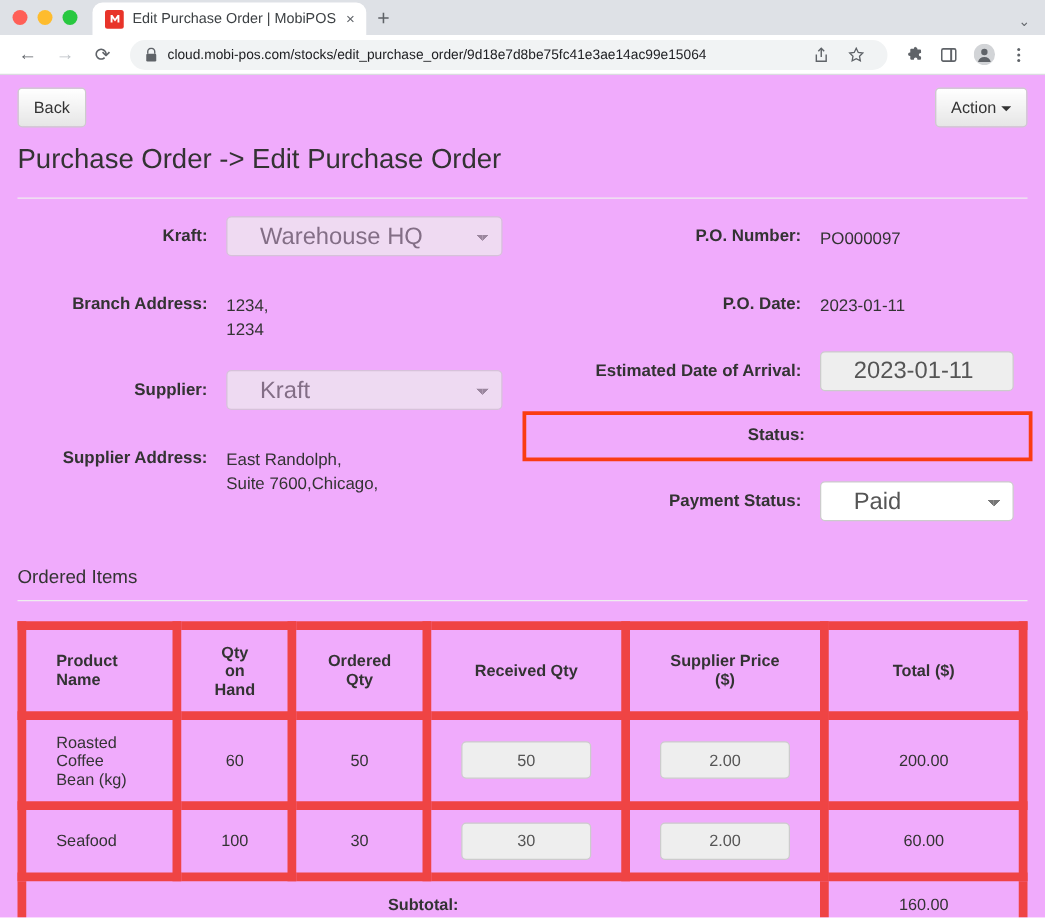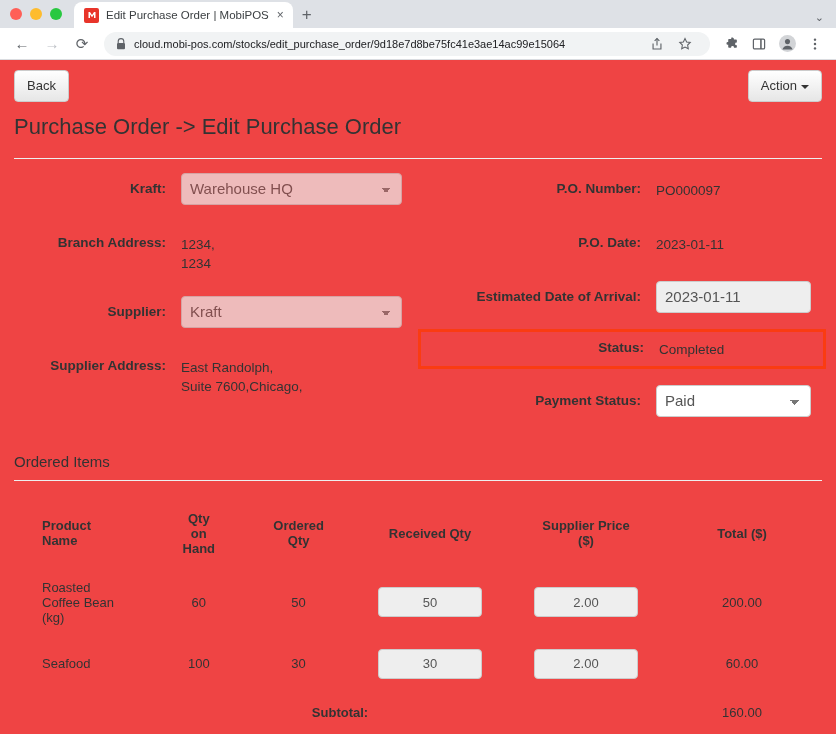--- a/index.html
+++ b/index.html
@@ -123,21 +123,21 @@
     color: #5f6368;
     cursor: pointer;
     flex-shrink: 0;
   }
 
   
   .page {
     padding: 0 14px;
     height: 674px;
     overflow: hidden;
-    background: #ef4444;
+    background: #f0abfc;
   }
   .page-head {
     display: flex;
     justify-content: space-between;
     align-items: flex-start;
     padding-top: 10px;
   }
   .btn {
     font-family: "Liberation Sans", sans-serif;
     font-size: 13px;
@@ -198,25 +198,25 @@
   .form-row .field { flex: 1; min-width: 0; }
   .static-text {
     font-size: 13.5px;
     color: #333;
     padding-top: 8px;
     line-height: 1.45;
   }
 
   select.ctl, input.ctl {
     font-family: "Liberation Sans", sans-serif;
-    font-size: 15px;
+    font-size: 19px;
     color: #555;
     height: 32px;
     width: 100%;
-    padding: 5px 8px;
+    padding: 5px 26px;
     border: 1px solid #cccccc;
     border-radius: 4px;
     background: #ffffff;
     outline: none;
   }
   select.ctl {
     -webkit-appearance: none;
     appearance: none;
     background-image:
       linear-gradient(45deg, transparent 50%, #777 50%),
@@ -254,21 +254,21 @@
     margin: 14px 0 0 0;
   }
 
   table.items {
     width: 100%;
     border-collapse: collapse;
     margin-top: 16px;
     border: 1px solid #e3e3e3;
   }
   table.items th, table.items td {
-    border: 4px solid #ef4444;
+    border: 7px solid #ef4444;
     font-size: 13px;
     color: #333;
     padding: 10px 24px;
     vertical-align: middle;
   }
   table.items th {
     font-weight: bold;
     text-align: center;
     height: 36px;
   }
@@ -441,23 +441,20 @@
       <div class="form-row">
         <div class="label">Estimated Date of Arrival:</div>
         <div class="field">
           <input class="ctl" type="text" disabled="" value="2023-01-11" style="">
         </div>
       </div>
 
       <div class="status-highlight">
         <div class="form-row">
           <div class="label">Status:</div>
-          <div class="field">
-            <div class="static-text">Completed</div>
-          </div>
         </div>
       </div>
 
       <div class="form-row">
         <div class="label">Payment Status:</div>
         <div class="field">
           <select class="ctl">
             <option>Paid</option>
           </select>
         </div>

